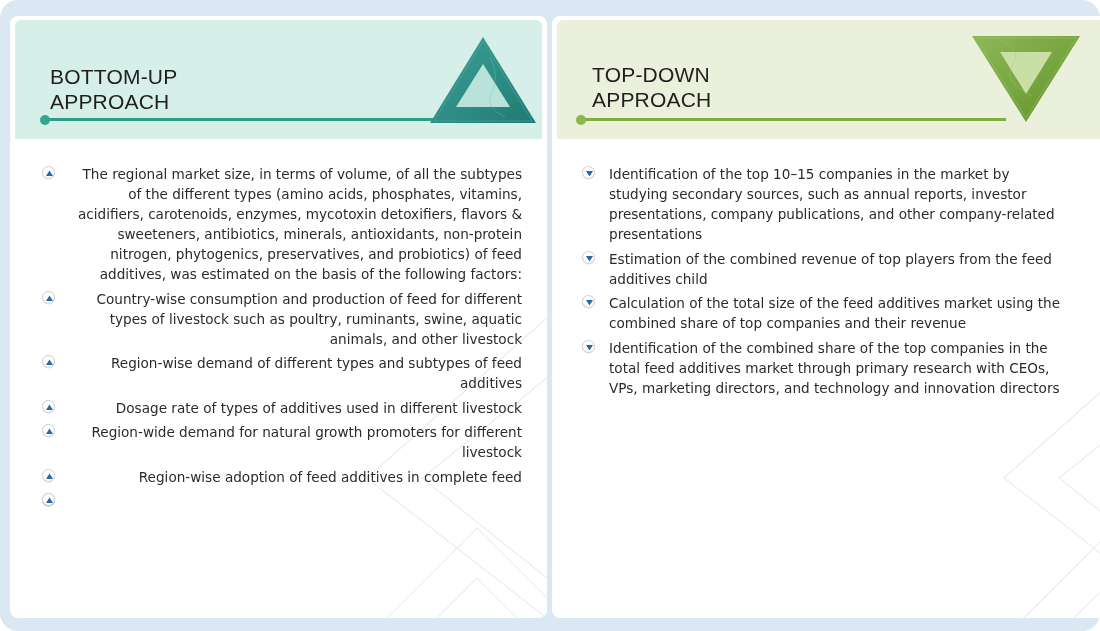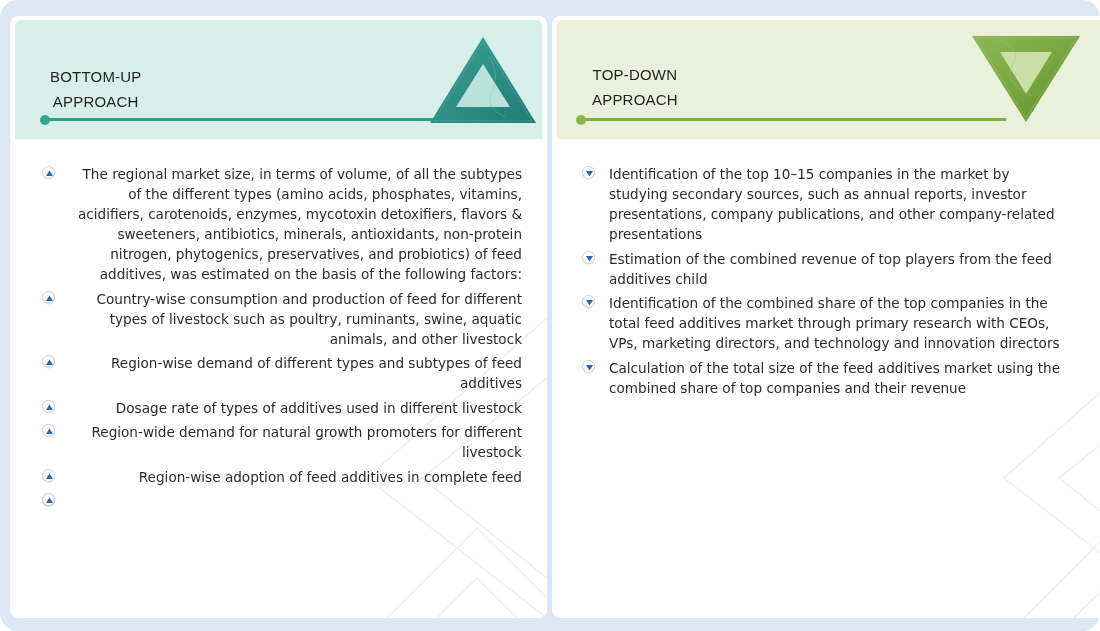--- a/index.html
+++ b/index.html
@@ -18,22 +18,22 @@
   .card.right { left: 552px; width: 632px; }
 
   .header {
     position: absolute; left: 5px; right: 5px; top: 4px; height: 119px;
     border-radius: 6px 6px 0 0;
   }
   .left .header  { background: #d6f0e9; }
   .right .header { background: #ebf0dd; }
 
   .title {
-    position: absolute; left: 35px; font-size: 15px; line-height: 25px;
-    color: #1f1f1f; letter-spacing: 0.2px; font-family: "Liberation Sans", sans-serif; text-align: center;
+    position: absolute; left: 35px; font-size: 21px; line-height: 25px;
+    color: #1f1f1f; letter-spacing: 0.2px; font-family: "Liberation Sans", sans-serif;
   }
   .left .title  { top: 44px; }
   .right .title { top: 42px; }
 
   .baseline {
     position: absolute; height: 3px; top: 98px;
   }
   .left .baseline  { left: 29px; width: 390px; background: #2f9c86; }
   .right .baseline { left: 24px; width: 425px; background: #7fae3f; }
   .dot {
@@ -217,24 +217,24 @@
           </svg>
         </span>
       <span>Estimation of the combined revenue of top players from the feed additives child</span>
     </li>
     <li class="item">
       <span class="bullet">
           <svg width="9" height="9" viewBox="0 0 9 9">
             <polygon points="1,2 8,2 4.5,7.5" fill="#2a66a8"></polygon>
           </svg>
         </span>
+      <span>Calculation of the total size of the feed additives market using the combined share of top companies and their revenue</span>
+    </li>
+    <li class="item">
+      <span class="bullet">
+          <svg width="9" height="9" viewBox="0 0 9 9">
+            <polygon points="1,2 8,2 4.5,7.5" fill="#2a66a8"></polygon>
+          </svg>
+        </span>
       <span>Identification of the combined share of the top companies in the total feed additives market through primary research with CEOs, VPs, marketing directors, and technology and innovation directors</span>
-    </li>
-    <li class="item">
-      <span class="bullet">
-          <svg width="9" height="9" viewBox="0 0 9 9">
-            <polygon points="1,2 8,2 4.5,7.5" fill="#2a66a8"></polygon>
-          </svg>
-        </span>
-      <span>Calculation of the total size of the feed additives market using the combined share of top companies and their revenue</span>
     </li>
   </ul>
 </section>
 
 </body></html>

